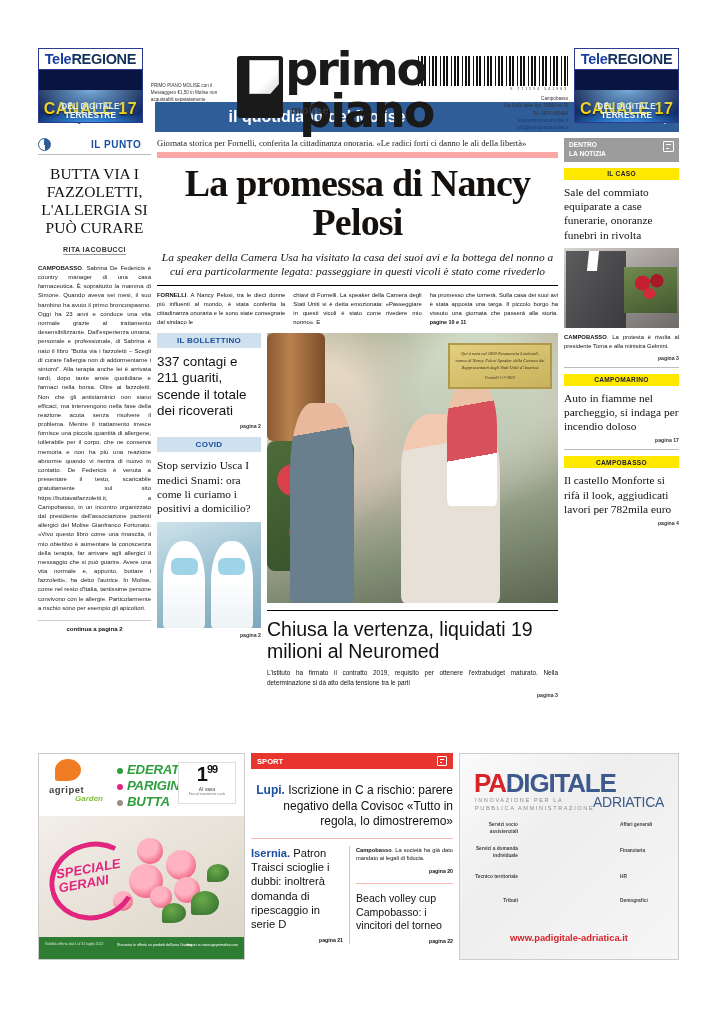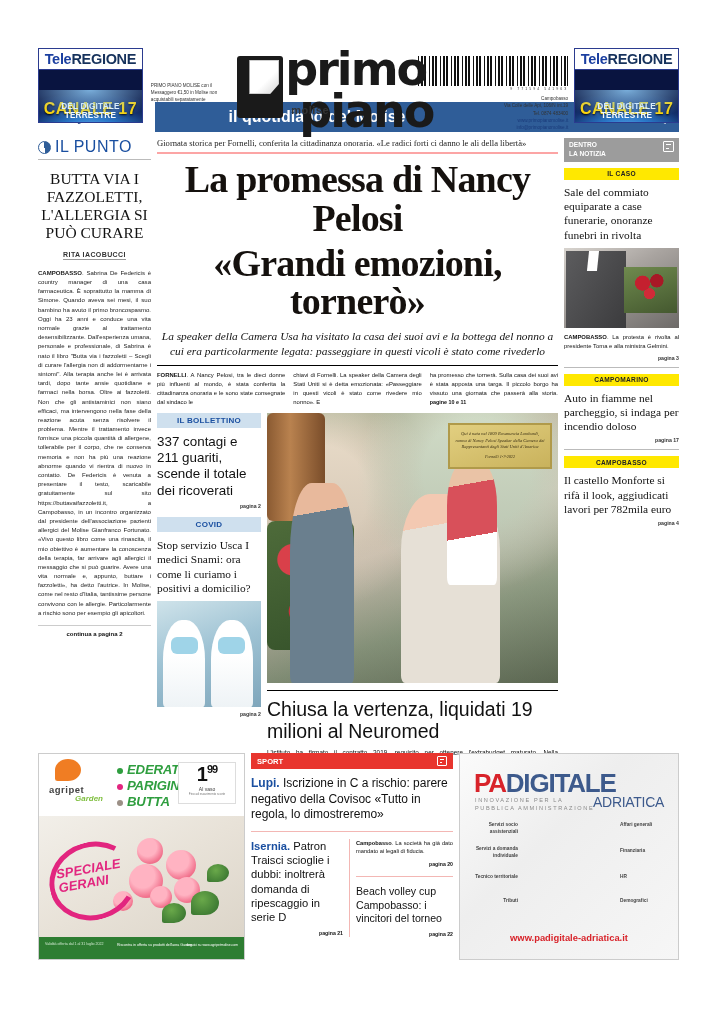--- a/index.html
+++ b/index.html
@@ -89,37 +89,37 @@
   
   .body-grid { display:flex; gap: 6px; margin-top: 6px; height: 608px; }
   .col-left { width: 113px; }
   .col-mid { flex: 1; }
   .col-right { width: 115px; }
 
   
   .punto-head { display:flex; align-items:center; gap:4px; border-bottom:1px solid #bbb; padding-bottom:3px; }
   .punto-icon { width:13px;height:13px;border-radius:50%;
      background: conic-gradient(#2f5d98 0 50%, #ffffff 50% 100%); border:1px solid #2f5d98; }
-  .punto-label { color:#1a4fa0; font-weight:normal; font-size:16px; letter-spacing:.5px; }
+  .punto-label { color:#1a4fa0; font-weight:bold; font-size:10px; letter-spacing:.5px;margin-left:36px; }
   .punto-title {
     font-family:"Liberation Serif", serif; font-size:15.5px; line-height:1.16;
     text-align:center; margin-top:10px; color:#111;
   }
   .punto-author {
     font-size:7px; font-weight:bold; letter-spacing:.4px; color:#333;
     border-bottom:1px solid #999; display:inline-block; margin-top:9px; padding-bottom:1px;
   }
   .col-text {
     font-size:6.05px; line-height:1.52; text-align:justify; color:#222; margin-top:8px;
   }
   .col-text b { font-weight:bold; }
   .cont { text-align:center; font-size:6px; font-weight:bold; margin-top:7px; border-top:1px solid #ccc; padding-top:5px;}
 
   
-  .kicker { font-family:"Liberation Serif", serif; font-size:8.6px; color:#222; padding-bottom:4px; border-bottom:2px solid #fca5a5; }
+  .kicker { font-family:"Liberation Serif", serif; font-size:8.6px; color:#222; padding-bottom:4px; border-bottom:6px solid #fca5a5; }
   .headline {
     font-family:"Liberation Serif", serif; font-weight:bold;
     font-size:38px; line-height:1.02; letter-spacing:-.8px; text-align:center;
     margin-top:6px; color:#15110e;
   }
   .subhead {
     font-family:"Liberation Serif", serif; font-style:italic; font-size:11.4px;
     line-height:1.3; text-align:center; margin-top:8px; padding-bottom:6px;
     border-bottom:1px solid #000;
   }
@@ -266,21 +266,21 @@
   .agri-foot-t { position:absolute; left:6px; top:5px; font-size:3.6px; color:#cfe8cf; line-height:1.5;}
   .agri-foot-c { position:absolute; left:78px; top:6px; font-size:3.6px; color:#fff; line-height:1.5;}
   .agri-foot-r { position:absolute; right:6px; top:6px; font-size:3.4px; color:#fff; text-align:right;}
 
   
   .sport-tag { background:#e8352e; color:#fff; font-weight:bold; font-size:7.6px;
      padding:3px 6px; display:flex; justify-content:space-between; align-items:center;}
   .sport-tag .pg-icon{width:10px;height:10px;border:1.3px solid #fff;border-radius:1px;position:relative;}
   .sport-tag .pg-icon::after{content:"";position:absolute;left:2px;top:2px;right:2px;height:1.2px;background:#fff;}
   .sport-tag .pg-icon::before{content:"";position:absolute;left:2px;bottom:2px;right:4px;height:1.2px;background:#fff;}
-  .sport-lead { font-size:12px; line-height:1.3; margin-top:7px; color:#111; }
+  .sport-lead { font-size:12px; line-height:1.3; margin-top:14px; color:#111;text-align:right; }
   .sport-lead b { color:#1a4fa0; }
   .sport-split { display:flex; gap:6px; margin-top:8px; border-top:1px solid #f3b7b4; padding-top:7px; }
   .sp-a { width:92px; font-size:11.2px; line-height:1.28; }
   .sp-a b { color:#1a4fa0; }
   .sp-b { flex:1; border-left:1px solid #f3b7b4; padding-left:6px; }
   .sp-b .t { font-size:5.7px; line-height:1.5; text-align:justify; }
   .sp-b .t b { font-weight:bold; }
   .sp-b .h { font-size:10.6px; line-height:1.3; margin-top:9px; border-top:1px solid #f3b7b4; padding-top:8px;}
   .pgr { font-size:5.2px; font-weight:bold; text-align:right; margin-top:5px; }
 
@@ -375,21 +375,20 @@
       </div>
       <div class="punto-title">BUTTA VIA I FAZZOLETTI, L'ALLERGIA SI PUÒ CURARE</div>
       <div style="text-align:center"><span class="punto-author">RITA IACOBUCCI</span></div>
       <div class="col-text"><b>CAMPOBASSO</b><span>. Sabrina De Federicis è country manager di una casa farmaceutica. È soprattutto la mamma di Simone. Quando aveva sei mesi, il suo bambino ha avuto il primo broncospasmo. Oggi ha 23 anni e conduce una vita normale grazie al trattamento desensibilizzante. Dall'esperienza umana, personale e professionale, di Sabrina è nato il libro "Butta via i fazzoletti – Scegli di curare l'allergia non di addormentarne i sintomi". Alla terapia anche lei è arrivata tardi, dopo tante ansie quotidiane e farmaci nella borsa. Oltre ai fazzoletti. Non che gli antistaminici non siano efficaci, ma intervengono nella fase della reazione acuta senza risolvere il problema. Mentre il trattamento invece fornisce una piccola quantità di allergene, tollerabile per il corpo, che ne conserva memoria e non ha più una reazione abnorme quando vi rientra di nuovo in contatto. De Federicis è venuta a presentare il testo, scaricabile gratuitamente sul sito https://buttavaifazzoletti.it, a Campobasso, in un incontro organizzato dal presidente dell'associazione pazienti allergici del Molise Gianfranco Fortunato. «Vivo questo libro come una rinascita, il mio obiettivo è aumentare la conoscenza della terapia, far arrivare agli allergici il messaggio che si può guarire. Avere una vita normale e, appunto, buttare i fazzoletti», ha detto l'autrice. In Molise, come nel resto d'Italia, tantissime persone convivono con le allergie. Particolarmente a rischio sono per esempio gli apicoltori.</span></div>
       <div class="cont">continua a pagina 2</div>
     </div>
 
     <div class="col-mid">
       <div class="kicker">Giornata storica per Fornelli, conferita la cittadinanza onoraria. «Le radici forti ci danno le ali della libertà»</div>
       <div class="headline">La promessa di Nancy Pelosi</div>
-      <div class="headline">«Grandi emozioni, tornerò»</div>
       <div class="subhead">La speaker della Camera Usa ha visitato la casa dei suoi avi e la bottega del nonno a cui era particolarmente legata: passeggiare in questi vicoli è stato come rivederlo</div>
 
       <div class="lead">
         <div><b>FORNELLI</b><span>. A Nancy Pelosi, tra le dieci donne più influenti al mondo, è stata conferita la cittadinanza onoraria e le sono state consegnate dal sindaco le</span></div>
         <div>chiavi di Fornelli. La speaker della Camera degli Stati Uniti si è detta emozionata: «Passeggiare in questi vicoli è stato come rivedere mio nonno». E</div>
         <div><span>ha promesso che tornerà. Sulla casa dei suoi avi è stata apposta una targa. Il piccolo borgo ha vissuto una giornata che passerà alla storia.</span> <span class="pg">pagine 10 e 11</span></div>
       </div>
 
       <div class="mid-body">
 

